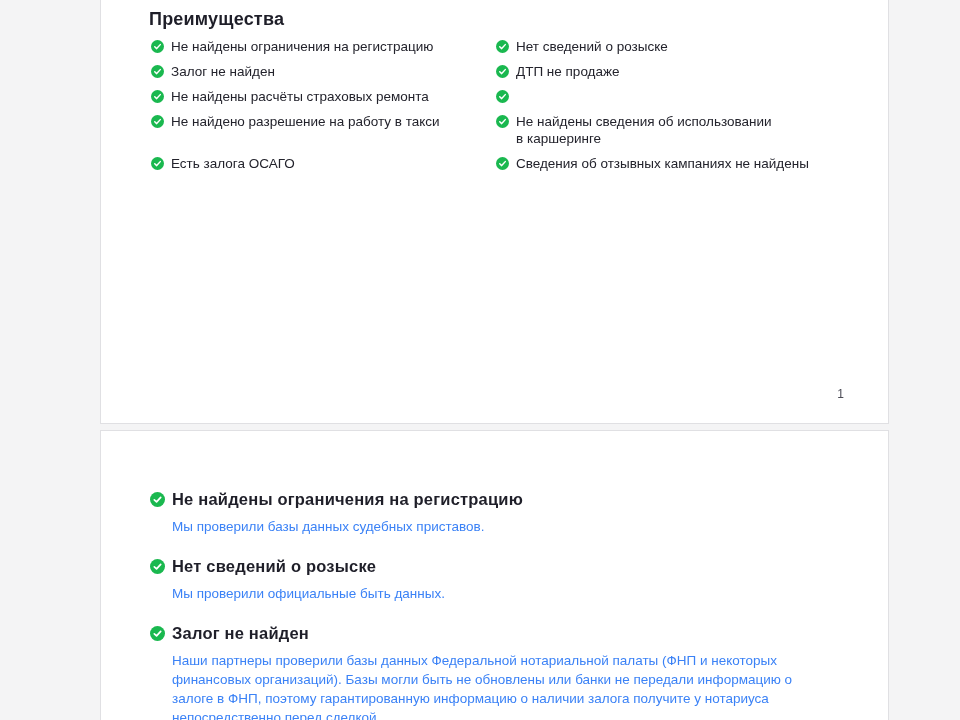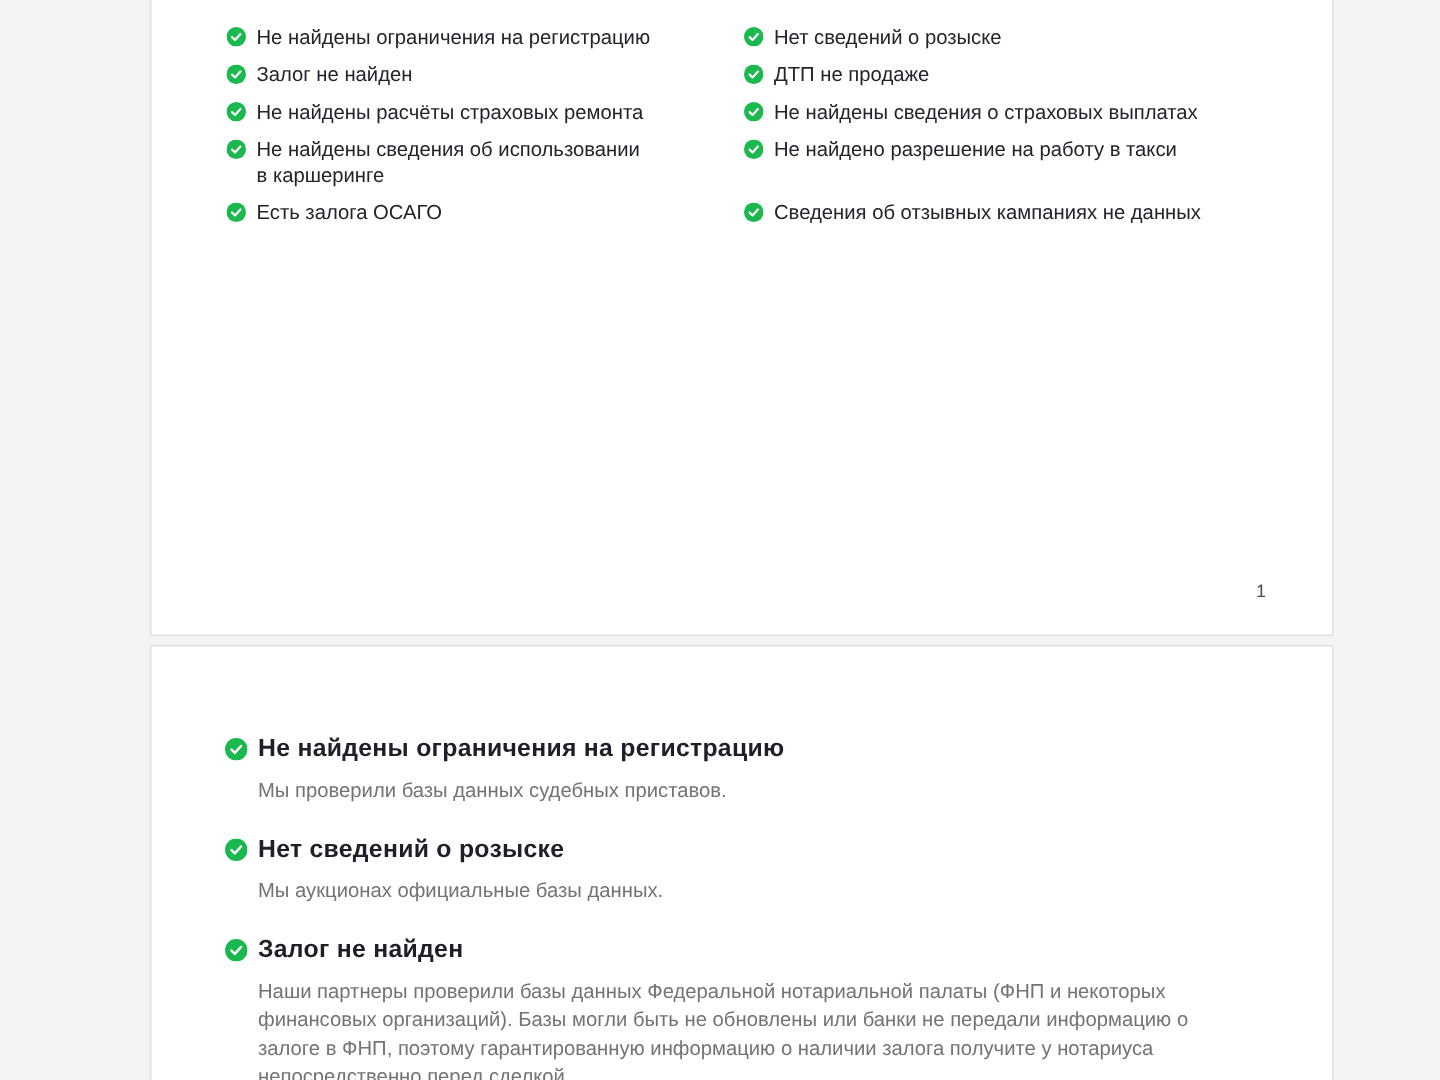--- a/index.html
+++ b/index.html
@@ -74,30 +74,31 @@
     font-weight: 700;
     color: #1f1f29;
     letter-spacing: 0.2px;
   }
   .section-heading .check-icon { width: 15px; height: 15px; margin-top: 3px; }
   .section-body {
     margin: 0 0 20px 22px;
     max-width: 632px;
     font-size: 13.5px;
     line-height: 19px;
-    color: #737373;
+    color: #3b82f6;
   }
 </style>
 </head>
 <body>
 
 <div class="canvas">
 
   <div class="page page-1">
     <div class="page-1-inner">
+      <h1 class="page-title">Преимущества</h1>
 
       <div class="adv-grid">
 
         <div class="adv-item left">
           <span class="check-icon">
               <svg viewBox="0 0 16 16">
                 <circle cx="8" cy="8" r="8" fill="#1ab84f"></circle>
                 <path d="M4.6 8.3 L7 10.6 L11.4 5.7" stroke="#ffffff" stroke-width="1.8" fill="none" stroke-linecap="round" stroke-linejoin="round"></path>
               </svg>
             </span>
@@ -141,60 +142,59 @@
             </span>
           <span class="label">Не найдены расчёты страховых ремонта</span>
         </div>
         <div class="adv-item right">
           <span class="check-icon">
               <svg viewBox="0 0 16 16">
                 <circle cx="8" cy="8" r="8" fill="#1ab84f"></circle>
                 <path d="M4.6 8.3 L7 10.6 L11.4 5.7" stroke="#ffffff" stroke-width="1.8" fill="none" stroke-linecap="round" stroke-linejoin="round"></path>
               </svg>
             </span>
-          <span class="label">Не найдены сведения о страховых выплатах</span>
+        </div>
+
+        <div class="adv-item right">
+          <span class="check-icon">
+              <svg viewBox="0 0 16 16">
+                <circle cx="8" cy="8" r="8" fill="#1ab84f"></circle>
+                <path d="M4.6 8.3 L7 10.6 L11.4 5.7" stroke="#ffffff" stroke-width="1.8" fill="none" stroke-linecap="round" stroke-linejoin="round"></path>
+              </svg>
+            </span>
+          <span class="label">Не найдено разрешение на работу в такси</span>
         </div>
 
         <div class="adv-item left">
           <span class="check-icon">
               <svg viewBox="0 0 16 16">
                 <circle cx="8" cy="8" r="8" fill="#1ab84f"></circle>
                 <path d="M4.6 8.3 L7 10.6 L11.4 5.7" stroke="#ffffff" stroke-width="1.8" fill="none" stroke-linecap="round" stroke-linejoin="round"></path>
               </svg>
             </span>
           <span class="label">Не найдены сведения об использовании в&nbsp;каршеринге</span>
         </div>
-
-        <div class="adv-item right">
-          <span class="check-icon">
-              <svg viewBox="0 0 16 16">
-                <circle cx="8" cy="8" r="8" fill="#1ab84f"></circle>
-                <path d="M4.6 8.3 L7 10.6 L11.4 5.7" stroke="#ffffff" stroke-width="1.8" fill="none" stroke-linecap="round" stroke-linejoin="round"></path>
-              </svg>
-            </span>
-          <span class="label">Не найдено разрешение на работу в такси</span>
-        </div>
         <div class="adv-item right">
           <span class="check-icon">
               <svg viewBox="0 0 16 16">
                 <circle cx="8" cy="8" r="8" fill="#1ab84f"></circle>
                 <path d="M4.6 8.3 L7 10.6 L11.4 5.7" stroke="#ffffff" stroke-width="1.8" fill="none" stroke-linecap="round" stroke-linejoin="round"></path>
               </svg>
             </span>
           <span class="label">Есть залога ОСАГО</span>
         </div>
 
         <div class="adv-item left">
           <span class="check-icon">
               <svg viewBox="0 0 16 16">
                 <circle cx="8" cy="8" r="8" fill="#1ab84f"></circle>
                 <path d="M4.6 8.3 L7 10.6 L11.4 5.7" stroke="#ffffff" stroke-width="1.8" fill="none" stroke-linecap="round" stroke-linejoin="round"></path>
               </svg>
             </span>
-          <span class="label">Сведения об отзывных кампаниях не данных</span>
+          <span class="label">Сведения об отзывных кампаниях не найдены</span>
         </div>
         <div></div>
 
       </div>
     </div>
     <div class="page-number">1</div>
   </div>
 
   <div class="page page-2">
     <div class="page-2-inner">
@@ -215,21 +215,21 @@
       <div class="section">
         <h2 class="section-heading">
           <span class="check-icon">
               <svg viewBox="0 0 16 16">
                 <circle cx="8" cy="8" r="8" fill="#1ab84f"></circle>
                 <path d="M4.6 8.3 L7 10.6 L11.4 5.7" stroke="#ffffff" stroke-width="1.8" fill="none" stroke-linecap="round" stroke-linejoin="round"></path>
               </svg>
             </span>
           <span>Нет сведений о розыске</span>
         </h2>
-        <p class="section-body">Мы аукционах официальные базы данных.</p>
+        <p class="section-body">Мы проверили официальные быть данных.</p>
       </div>
 
       <div class="section">
         <h2 class="section-heading">
           <span class="check-icon">
               <svg viewBox="0 0 16 16">
                 <circle cx="8" cy="8" r="8" fill="#1ab84f"></circle>
                 <path d="M4.6 8.3 L7 10.6 L11.4 5.7" stroke="#ffffff" stroke-width="1.8" fill="none" stroke-linecap="round" stroke-linejoin="round"></path>
               </svg>
             </span>

